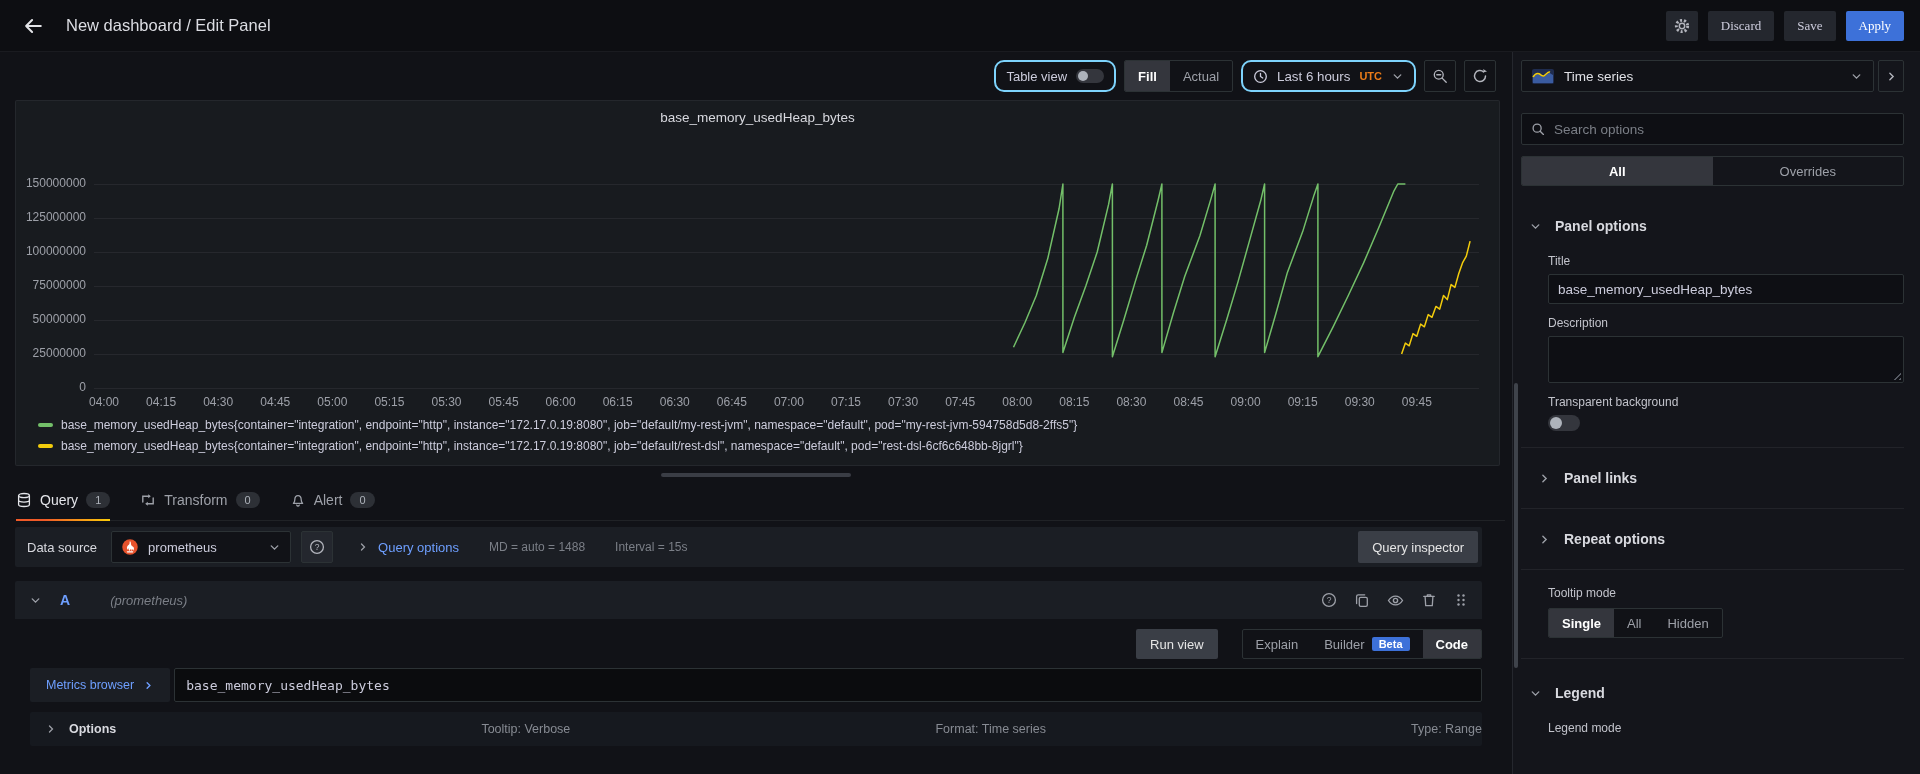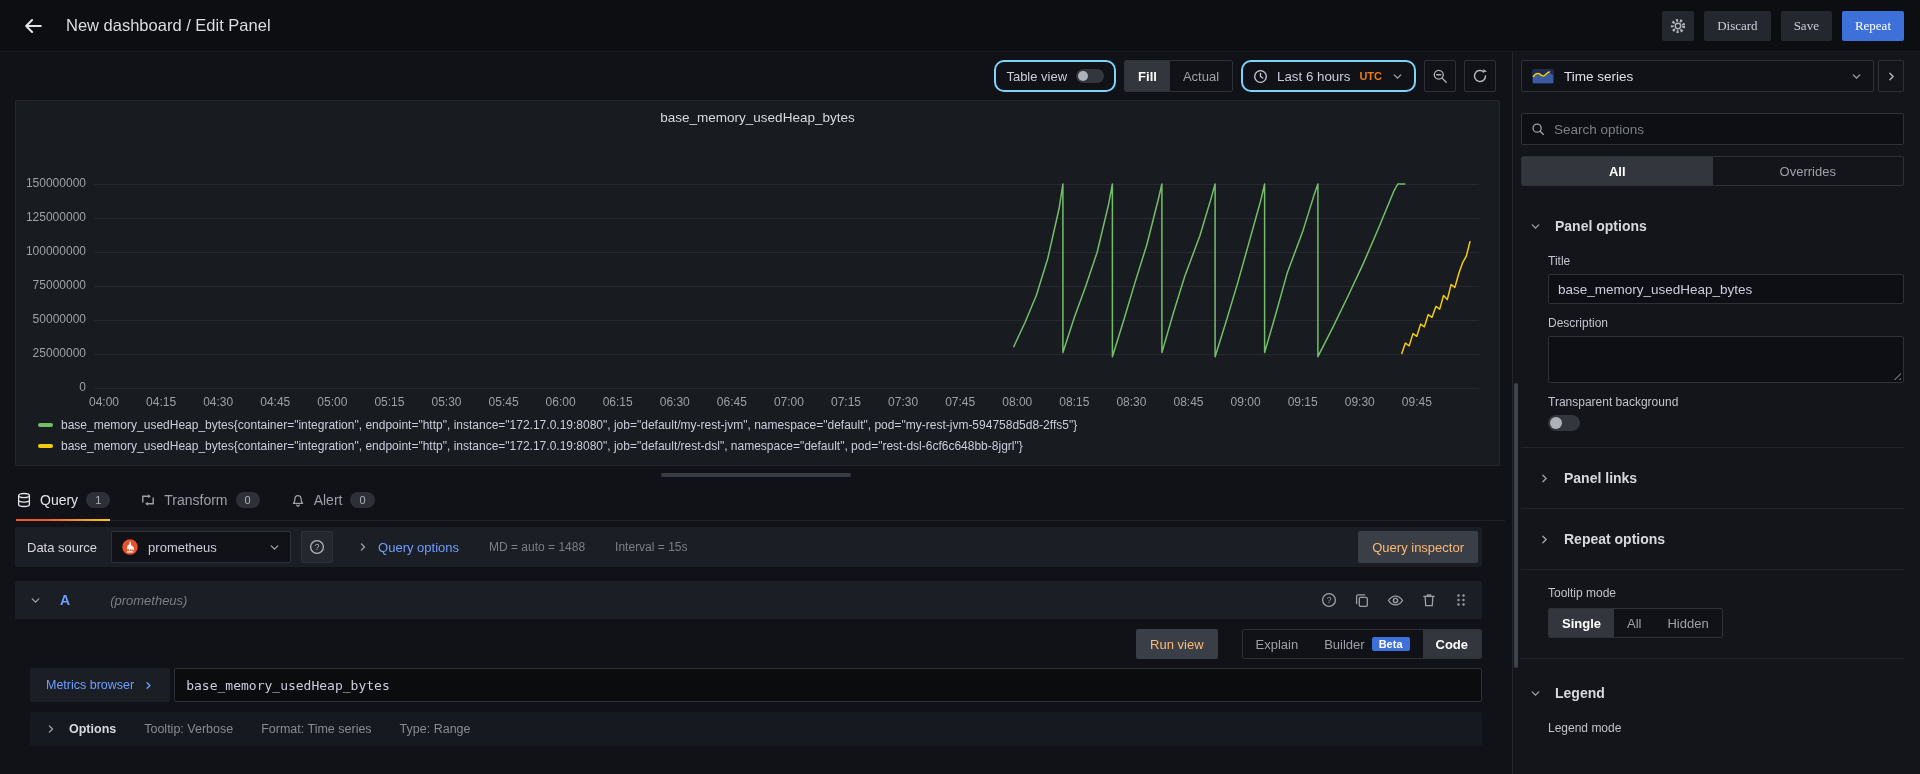--- a/index.html
+++ b/index.html
@@ -78,21 +78,21 @@
   .ds-label { font-size:13px; color:#d8d9df; font-weight:500; margin-right:4px; }
   .ds-select { height:32px; width:180px; background:#111217; border:1px solid #2c3235; border-radius:2px;
                display:flex; align-items:center; gap:9px; padding:0 9px; cursor:pointer; }
   .help-btn { width:32px; height:32px; background:#24272e; border:1px solid #2c3235; border-radius:2px;
               display:flex; align-items:center; justify-content:center; color:#b3b5bd; cursor:pointer; }
   .qopt-link { display:flex; align-items:center; gap:9px; margin-left:14px; color:#6e9fff;
                font-weight:500; font-size:13px; cursor:pointer; }
   .qopt-link .chev { color:#9da0a8; }
   .ds-stat { color:#7b7f87; font-size:12px; margin-left:20px; }
   .gray-btn { height:32px; padding:0 14px; background:#3a3e46; border:none; border-radius:2px;
-              color:#fdba74; font-size:13px; font-family:inherit; font-weight:500; cursor:pointer; }
+              color:#e5e5e5; font-size:13px; font-family:inherit; font-weight:500; cursor:pointer; }
 
   
   .q-header { margin:14px 30px 0 15px; height:38px; background:#1b1e24; border-radius:2px 2px 0 0;
               display:flex; align-items:center; gap:10px; padding:0 14px; }
   .ref-id { color:#6e9fff; font-weight:600; font-size:14px; margin-left:8px; }
   .ds-hint { font-style:italic; color:#7b7f87; font-size:13px; margin-left:30px; }
   .q-icons { display:flex; align-items:center; gap:17px; color:#9da0a8; }
   .q-icons > span { cursor:pointer; display:flex; }
   .q-actions { margin:10px 30px 0 15px; height:30px; display:flex; justify-content:flex-end;
                gap:24px; align-items:center; }
@@ -103,21 +103,21 @@
   .beta-badge { background:#3d71d9; color:#fff; font-size:11px; font-weight:600;
                 padding:1px 7px; border-radius:2px; }
   .q-input-row { margin:9px 30px 0 30px; display:flex; gap:4px; height:34px; }
   .metrics-btn { background:#1b1e24; border:none; color:#6e9fff; font-weight:500; font-size:12.5px;
                  display:flex; align-items:center; gap:9px; padding:0 16px; border-radius:2px;
                  font-family:inherit; cursor:pointer; }
   .q-input { flex:1; background:#0b0c0e; border:1px solid #2c3235; border-radius:2px; color:#ccccdc;
              font-family:"DejaVu Sans Mono",monospace; font-size:13px; padding:0 11px; outline:none; }
   .q-options-row { margin:10px 30px 0 30px; height:34px; background:#16191f; border-radius:2px;
                    display:flex; align-items:center; gap:28px; padding-left:15px;
-                   font-size:12.5px; color:#878b93; }
+                   font-size:12.5px; color:#878b93;justify-content:space-between; }
   .q-options-row .opt-head { display:flex; align-items:center; gap:12px; color:#d8d9df;
                              font-weight:600; cursor:pointer; }
 
   
   .viz-row { display:flex; gap:4px; padding:8px 16px 8px 8px; align-items:center; height:48px; }
   .viz-select { flex:1; height:32px; border:1px solid #2c3235; background:#111217; border-radius:2px;
                 display:flex; align-items:center; gap:10px; padding:0 10px; cursor:pointer; }
   .viz-select .lbl { color:#e0e1e6; font-weight:500; font-size:13.5px; }
   .viz-next { width:26px; height:32px; border:1px solid #2c3235; background:transparent; border-radius:2px;
               color:#b3b5bd; display:flex; align-items:center; justify-content:center; cursor:pointer; }
@@ -173,21 +173,21 @@
   <button class="btn icon-only">
     <span>
       <svg width="18" height="18" viewBox="0 0 20 20">
           <circle cx="10" cy="10" r="6.3" fill="none" stroke="currentColor" stroke-width="3.2" stroke-dasharray="2.3 2.15"></circle>
           <circle cx="10" cy="10" r="3" fill="none" stroke="currentColor" stroke-width="1.6"></circle>
         </svg>
     </span>
   </button>
   <button class="btn">Discard</button>
   <button class="btn">Save</button>
-  <button class="btn primary">Repeat</button>
+  <button class="btn primary">Apply</button>
 </header>
 
 <div class="content">
 
   <div class="main">
 
     <div class="viz-toolbar">
       <div class="boxed">
         <span>Table view</span>
         <span class="switch"></span>

